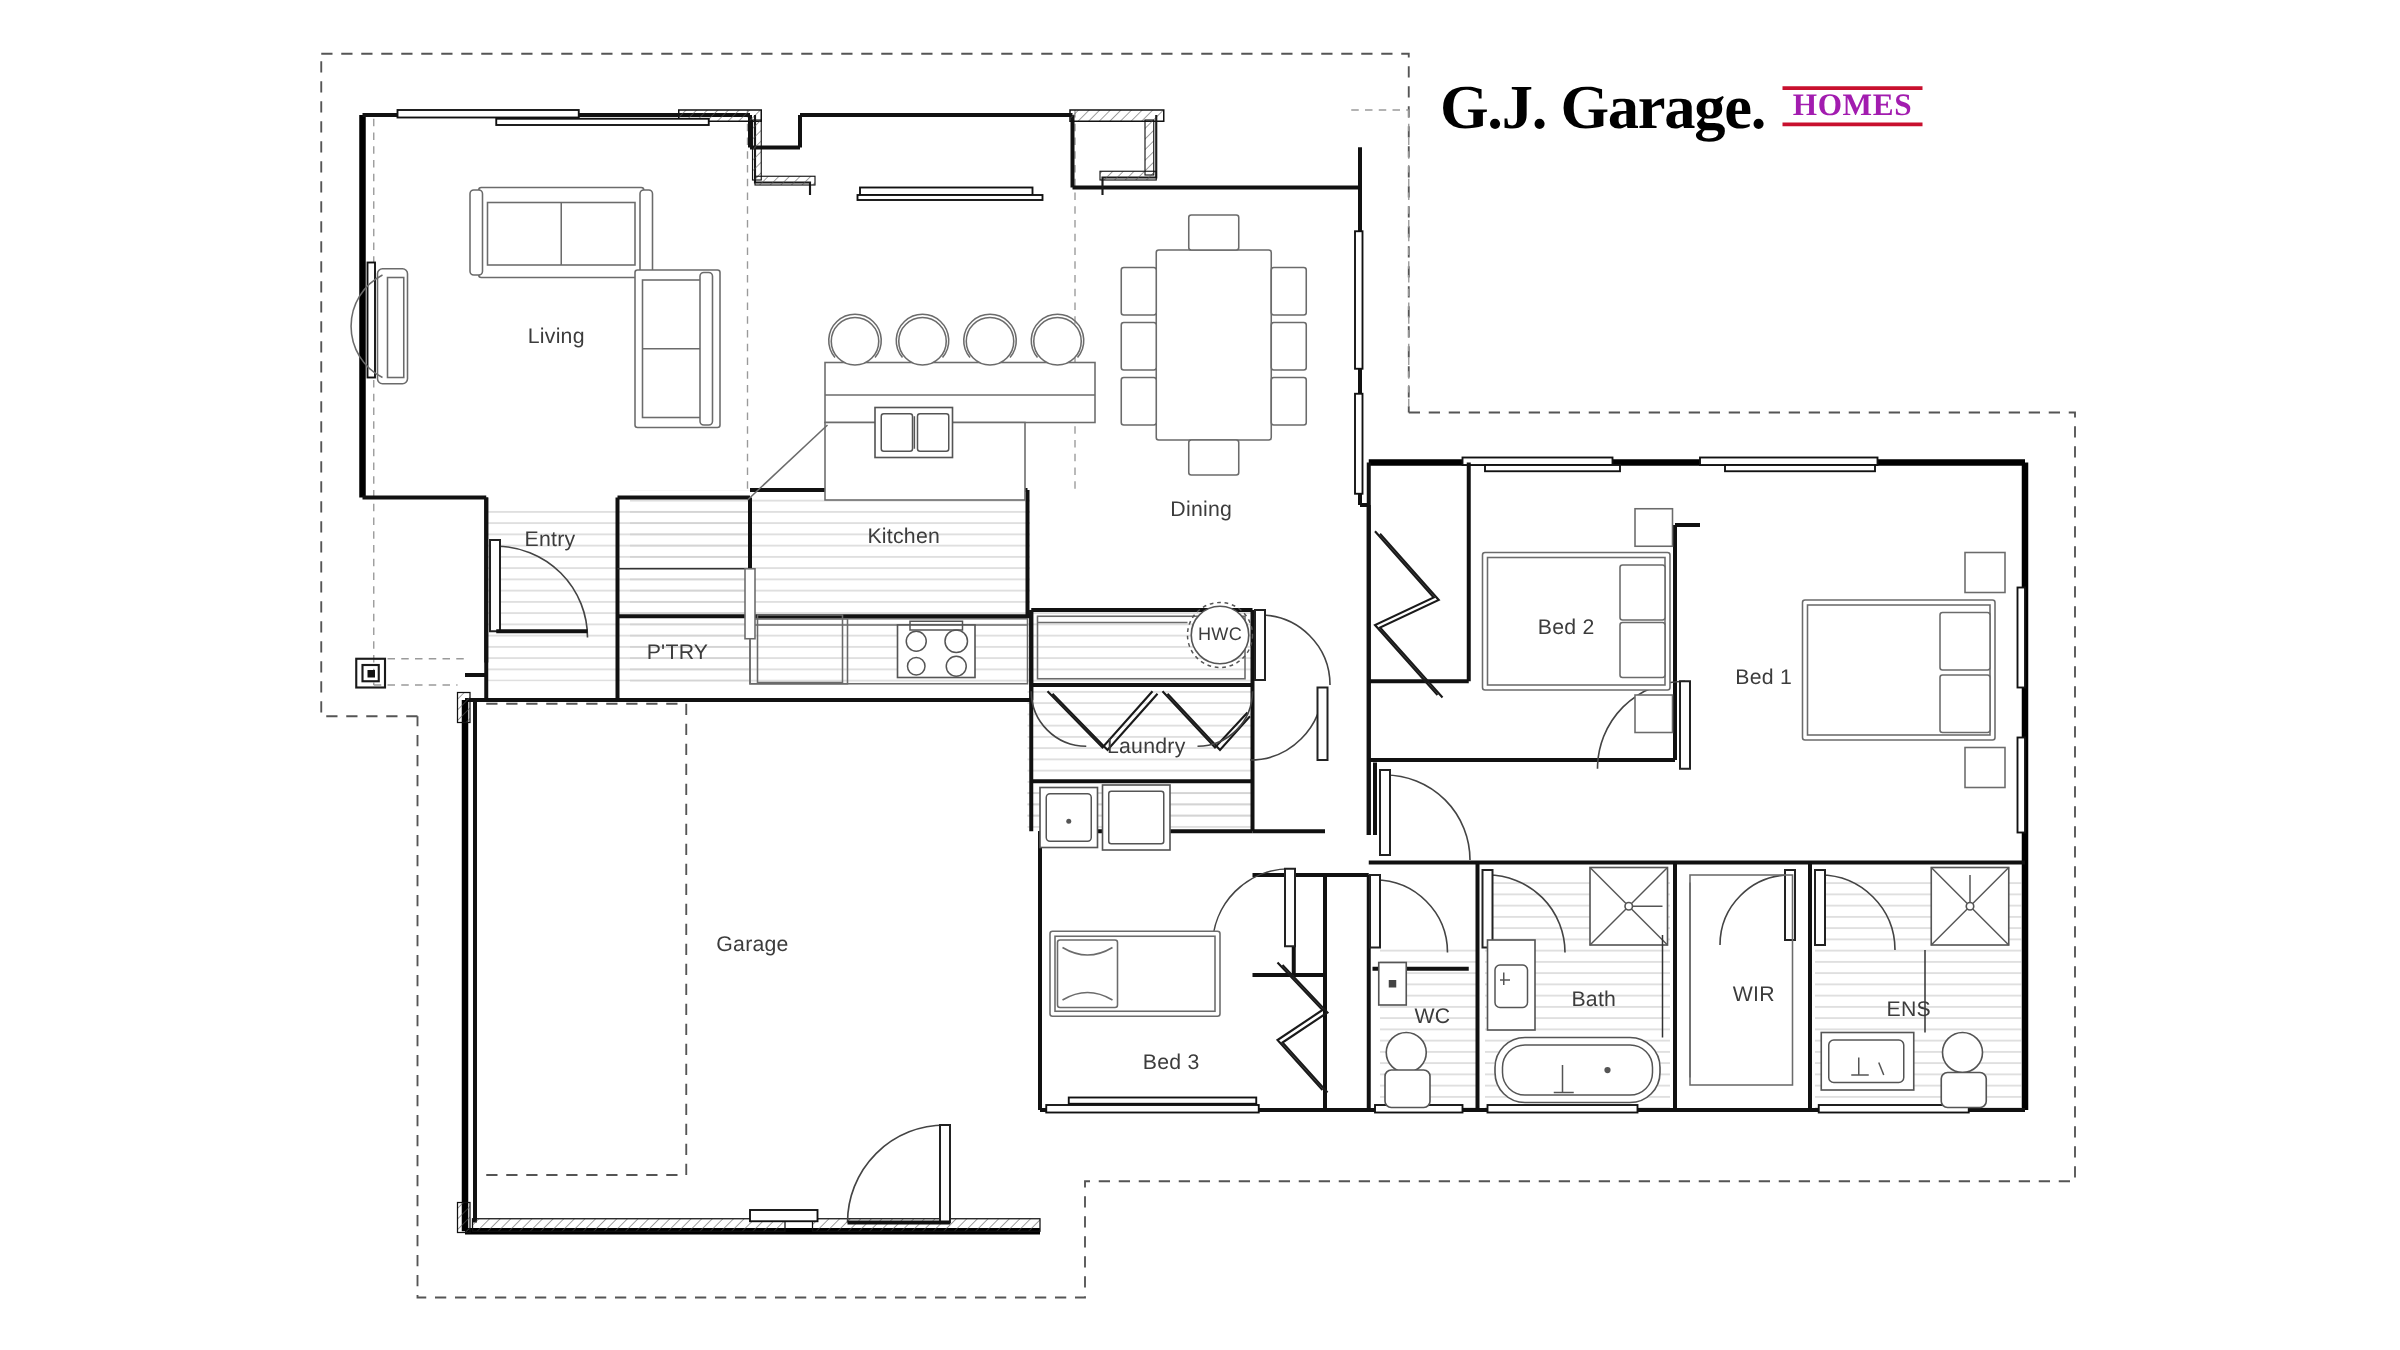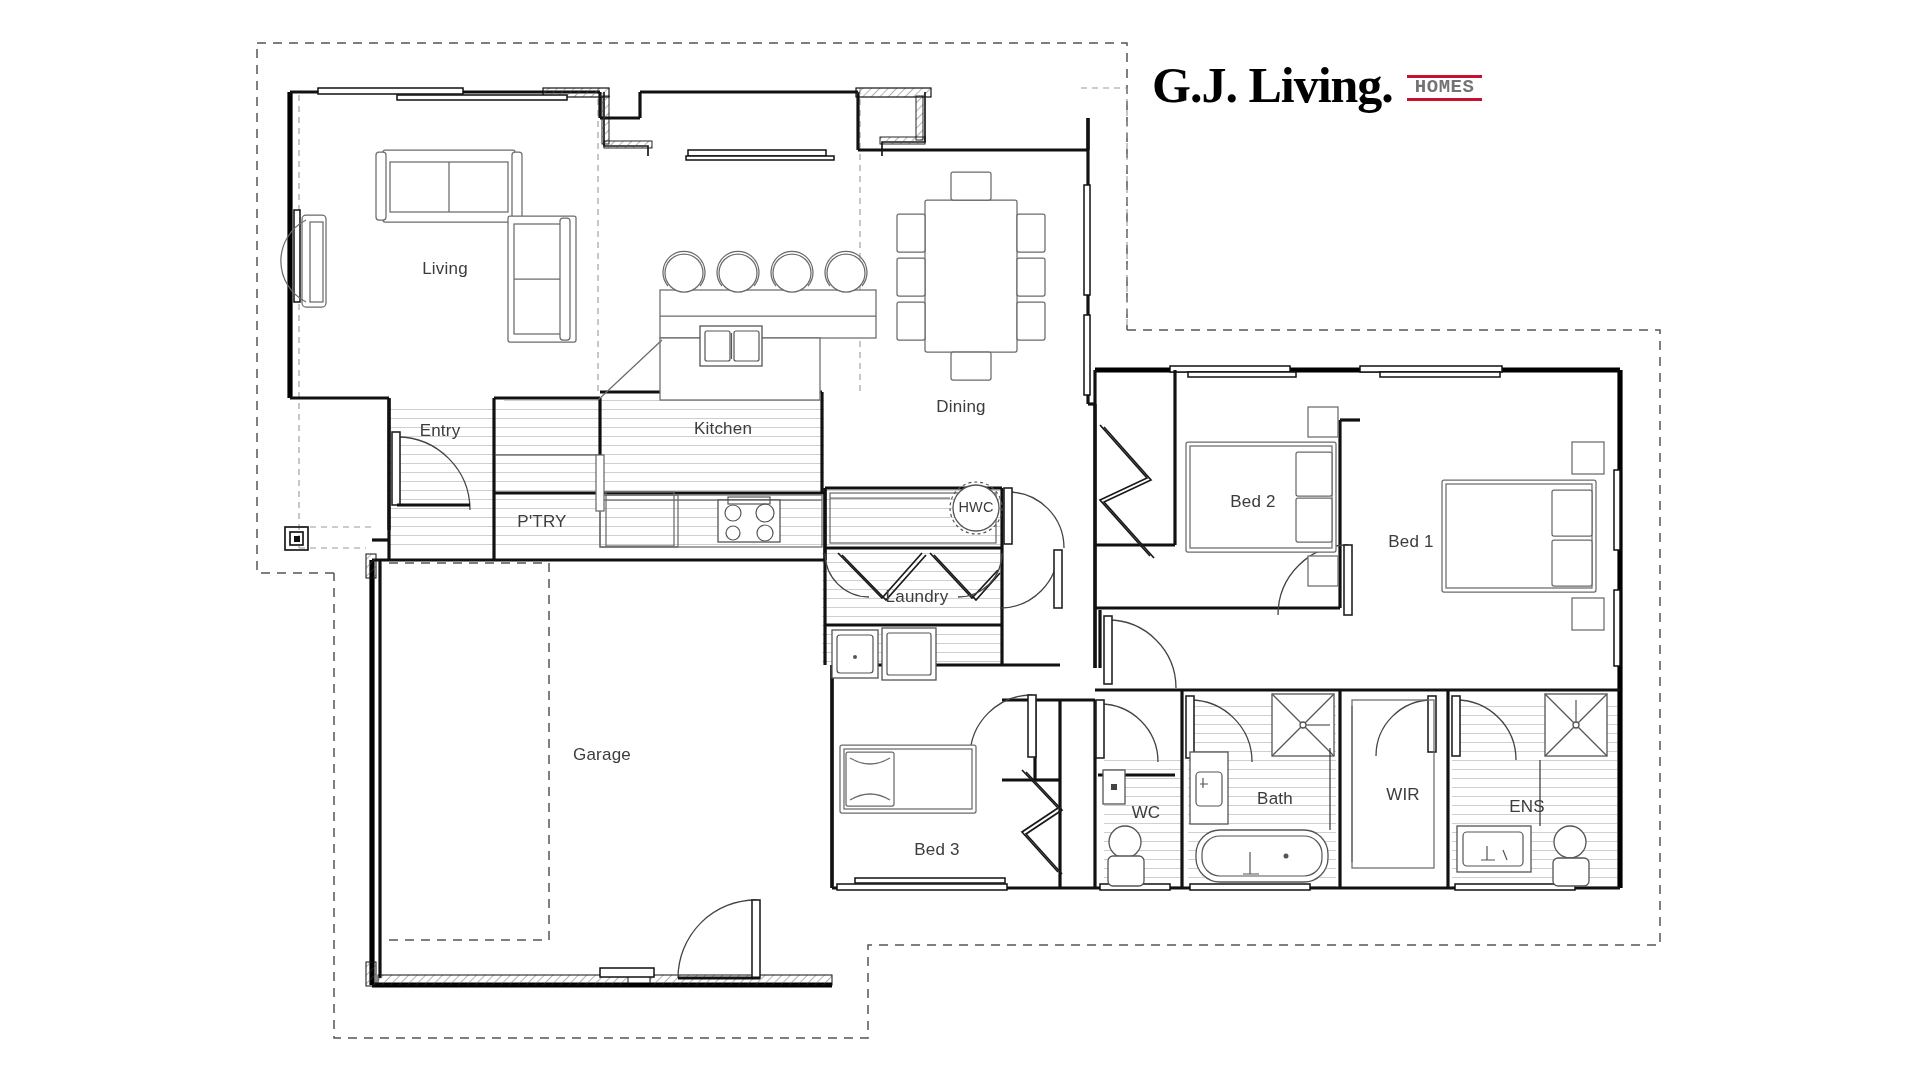--- a/index.html
+++ b/index.html
@@ -24,22 +24,22 @@
 
   .rlabel{ font-family:"Liberation Sans",sans-serif; font-size:17px; fill:#3c3c3c;
            text-anchor:middle; dominant-baseline:middle; letter-spacing:.2px;}
   .rlabel.sm{ font-size:14.5px; }
 
   
   #logo{position:absolute; left:1152px; top:62px; display:flex; align-items:flex-end; gap:14px;}
   #logo .word{ font-family:"Liberation Serif",serif; font-weight:700; font-size:50px;
                color:#000; line-height:.92; letter-spacing:-1px; white-space:nowrap;}
   #logo .homes-box{ position:relative; padding:3px 8px 4px 8px; margin-bottom:7px;}
-  #logo .homes-box .txt{ font-family:Liberation Mono, monospace; font-weight:700;
-               font-size:19px; color:#737373; letter-spacing:.5px; line-height:1;}
+  #logo .homes-box .txt{ font-family:Liberation Serif, serif; font-weight:700;
+               font-size:25px; color:#a21caf; letter-spacing:.5px; line-height:1;}
   #logo .homes-box .bar{ position:absolute; left:0; right:0; height:2.6px; background:#c8102e;}
   #logo .homes-box .bar.top{ top:0; }
   #logo .homes-box .bar.bot{ bottom:0; }
 </style>
 </head>
 <body>
 
 <div id="stage">
 
   <svg id="plan" width="1920" height="1080" viewBox="0 0 1920 1080">
@@ -435,21 +435,21 @@
       <text class="rlabel" x="1411" y="543">Bed 1</text>
       <text class="rlabel" x="1146" y="814">WC</text>
       <text class="rlabel" x="1275" y="800">Bath</text>
       <text class="rlabel" x="1403" y="796">WIR</text>
       <text class="rlabel" x="1527" y="808">ENS</text>
     </g>
 
   </svg>
 
   <div id="logo">
-    <div class="word">G.J. Living.</div>
+    <div class="word">G.J. Garage.</div>
     <div class="homes-box">
       <div class="bar top"></div>
       <div class="txt">HOMES</div>
       <div class="bar bot"></div>
     </div>
   </div>
 
 </div>
 
 </body></html>

